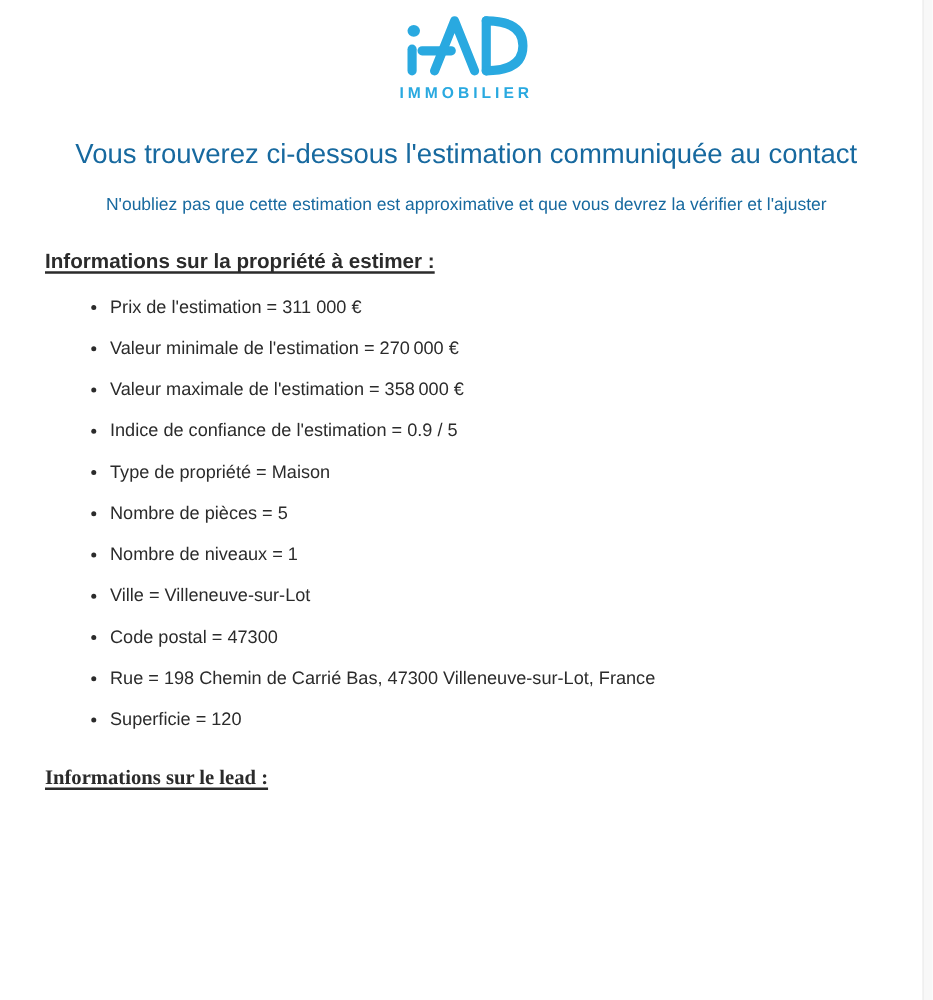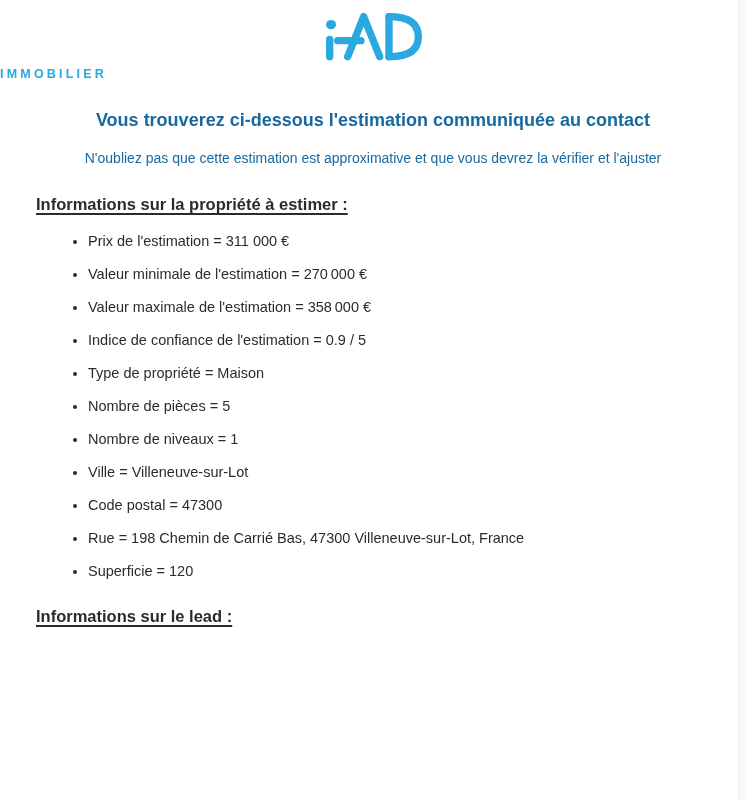--- a/index.html
+++ b/index.html
@@ -20,38 +20,39 @@
     overflow: hidden;
   }
   .edge-strip {
     position: absolute;
     top: 0; right: 0;
     width: 8px; height: 100%;
     background: #f8f8f8;
     border-left: 1px solid #ececec;
   }
   .logo-wrap {
+    text-align: center;
     padding-top: 8px;
   }
   .logo-svg { display: block; margin: 0 auto; }
   .logo-sub {
     color: var(--brand);
     font-weight: bold;
     font-size: 12.5px;
     letter-spacing: 3.2px;
     margin-top: 3px;
   }
   .intro {
     text-align: center;
     margin-top: 29px;
     color: var(--accent);
   }
   .intro-title {
-    font-size: 18px;
-    font-weight: bold;
+    font-size: 22px;
+    font-weight: normal;
     margin: 0;
     color: var(--accent);
   }
   .intro-sub {
     font-size: 14px;
     line-height: 19px;
     margin: 18px auto 0;
   }
   .intro-sub span { display: block; }
   .section { margin: 27px 36px 0; }
@@ -117,15 +118,15 @@
     <li>Type de propriété = Maison</li>
     <li>Nombre de pièces = 5</li>
     <li>Nombre de niveaux = 1</li>
     <li>Ville = Villeneuve-sur-Lot</li>
     <li>Code postal = 47300</li>
     <li>Rue = 198 Chemin de Carrié Bas, 47300 Villeneuve-sur-Lot, France</li>
     <li>Superficie = 120</li>
   </ul>
 </section>
 
-<section class="section" style="">
+<section class="section" style="font-family:Liberation Serif, serif;">
   <h2 class="section-heading">Informations sur le lead :</h2>
 </section>
 
 </body></html>

